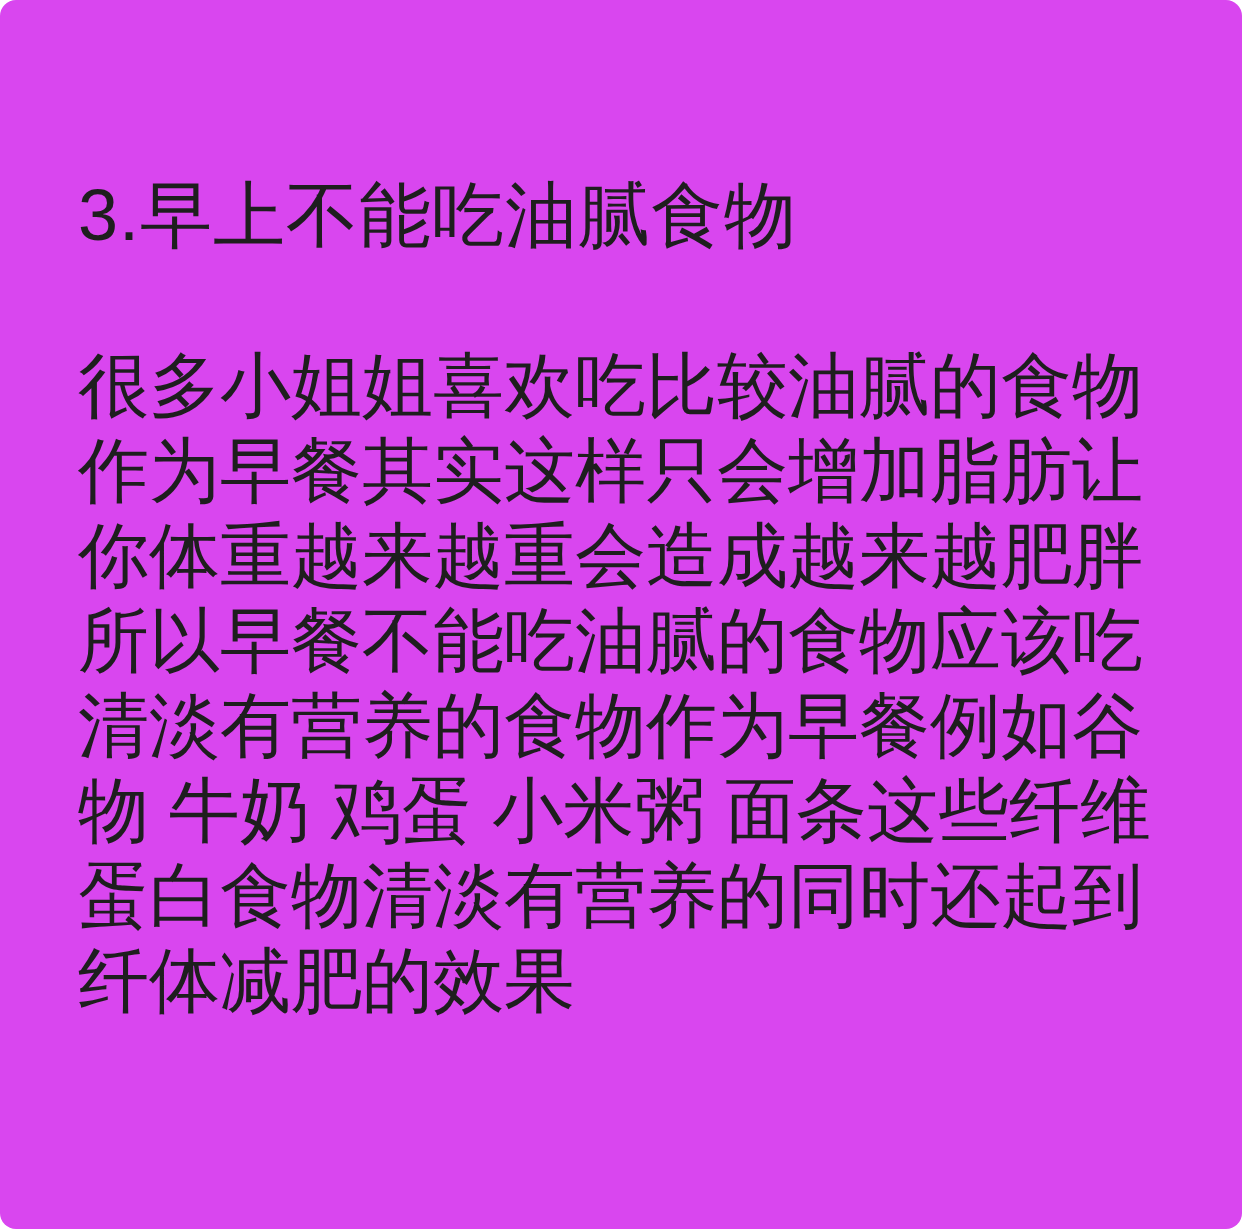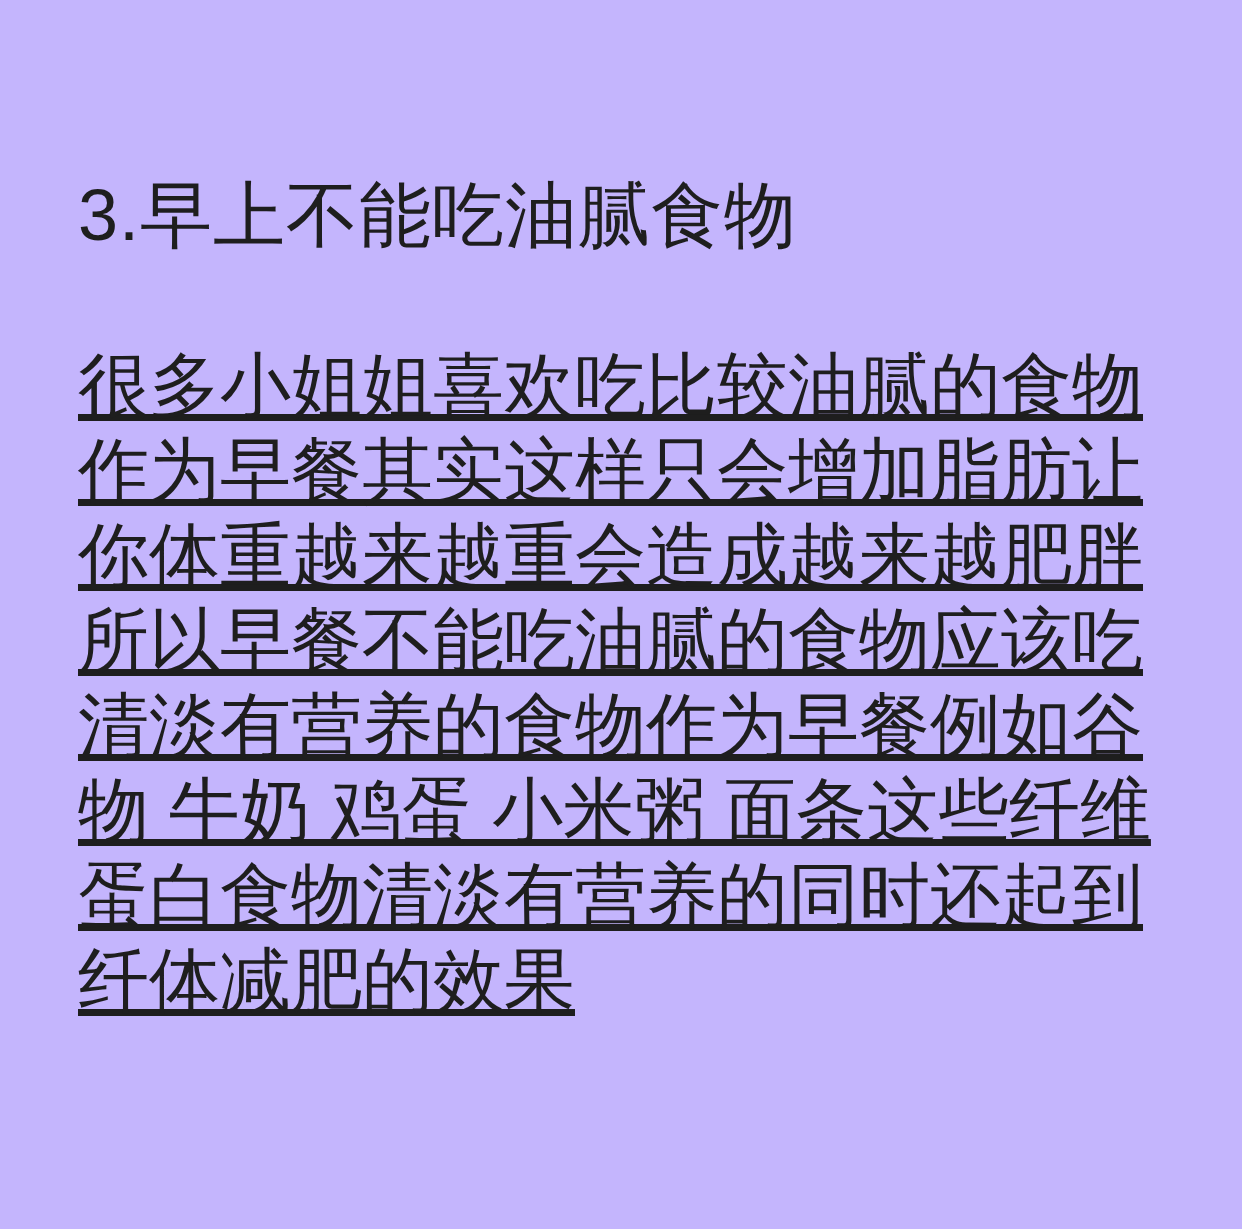--- a/index.html
+++ b/index.html
@@ -4,24 +4,25 @@
 <style>
   html, body {
     margin: 0;
     padding: 0;
     background: #ffffff;
   }
   .page {
     position: relative;
     width: 1242px;
     height: 1229px;
-    background: #c4b5fd;
+    background: #d946ef;
     overflow: hidden;
     font-family: "Liberation Sans", sans-serif;
     color: #1e1e1e;
+    border-radius: 16px;
   }
   .content {
     position: absolute;
     left: 78px;
     top: 170px;
     width: 1082px;
   }
   .heading {
     margin: 0;
     font-size: 72px;
@@ -33,21 +34,20 @@
   }
   .body-text {
     margin: 83px 0 0 0;
     font-size: 71px;
     line-height: 85px;
     font-weight: 400;
     letter-spacing: 0;
     white-space: pre-line;
     color: #1e1e1e;
     word-break: break-all;
-    text-decoration: underline;
   }
 </style>
 </head>
 <body>
 
 <div class="page">
   <div class="content">
     <h1 class="heading">3.早上不能吃油腻食物</h1>
     <p class="body-text">很多小姐姐喜欢吃比较油腻的食物
 作为早餐其实这样只会增加脂肪让

